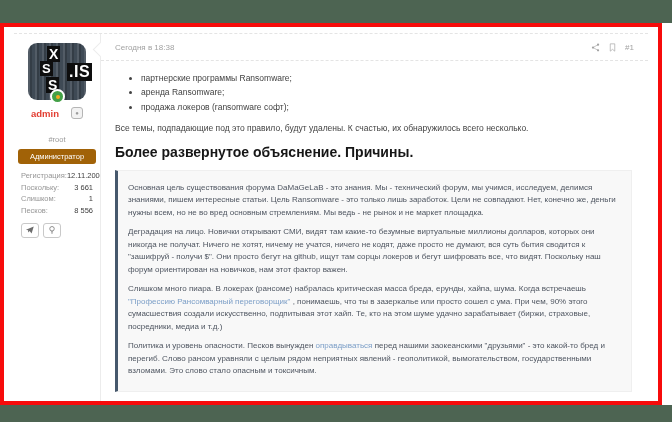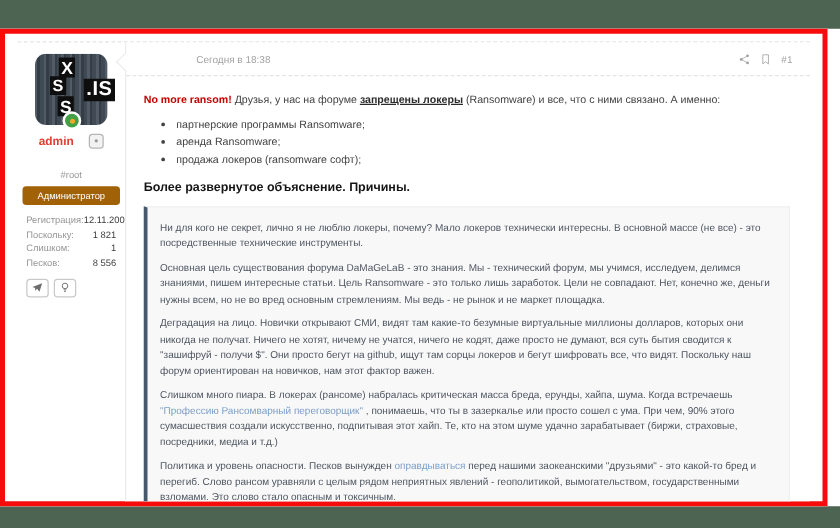--- a/index.html
+++ b/index.html
@@ -38,32 +38,32 @@
   .side-actions{display:flex;gap:4px;margin:8px 0 0 7px;}
   .side-btn{width:18px;height:15px;border:1px solid #c9c9c9;border-radius:3px;background:#fff;
             display:flex;align-items:center;justify-content:center;padding:0;cursor:pointer;}
 
   
   .message{flex:1;border-left:1px solid #ececec;position:relative;min-width:0;background:#fff;}
   .bubble-arrow{position:absolute;left:-6px;top:10px;width:10px;height:10px;background:#fff;
                 border-left:1px solid #ececec;border-bottom:1px solid #ececec;transform:rotate(45deg);}
   .msg-header{display:flex;justify-content:space-between;align-items:center;
               padding:9px 14px 8px;border-bottom:1px dashed #e4e4e4;font-size:8px;}
-  .timestamp{color:#a2a2a2;text-decoration:none;cursor:pointer;margin-left:42px;}
+  .timestamp{color:#a2a2a2;text-decoration:none;cursor:pointer;}
   .header-actions{display:flex;align-items:center;gap:8px;}
   .icon-btn{display:inline-flex;align-items:center;cursor:pointer;}
   .post-num{color:#a2a2a2;text-decoration:none;font-size:8px;cursor:pointer;}
 
   .msg-body{padding:5px 16px 10px 14px;font-size:8.5px;color:#424242;line-height:1.5;}
   .msg-body p{margin:7px 0;}
   .red-bold{color:#c40000;font-weight:bold;}
   .bold-underline{font-weight:bold;text-decoration:underline;color:#2b2b2b;}
   .msg-body ul{margin:6px 0 9px 26px;padding:0;}
   .msg-body li{margin:1.5px 0;}
-  .msg-body h4{margin:2px 0 7px;font-size:10px;color:#161616;}
+  .msg-body h4{margin:2px 0 7px;font-size:14px;color:#161616;}
   blockquote{margin:0;background:#f8f8f8;border:1px solid #efefef;border-left:3px solid #46586c;
              padding:4px 10px 6px;font-size:8px;color:#4e5560;line-height:1.56;}
   blockquote p{margin:8px 0;}
   .qlink{color:#7b9ec7;text-decoration:none;cursor:pointer;}
 </style>
 </head>
 <body>
 
 <div class="canvas">
   <div class="band top"></div>
@@ -88,21 +88,21 @@
         </div>
         <div class="handle">#root</div>
         <div class="role">Администратор</div>
         <div class="stats">
             <div class="stat-row">
               <span class="stat-label">Регистрация:</span>
               <span class="stat-value">12.11.2004</span>
             </div>
             <div class="stat-row">
               <span class="stat-label">Поскольку:</span>
-              <span class="stat-value">1 821</span>
+              <span class="stat-value">3 661</span>
             </div>
             <div class="stat-row">
               <span class="stat-label">Слишком:</span>
               <span class="stat-value">1</span>
             </div>
             <div class="stat-row">
               <span class="stat-label">Песков:</span>
               <span class="stat-value">8 556</span>
             </div>
           </div>
@@ -138,33 +138,32 @@
             <span class="icon-btn">
               <svg width="9" height="9" viewBox="0 0 16 16">
                 <path d="M4 1.5h8v13l-4-3.2-4 3.2z" fill="none" stroke="#a2a2a2" stroke-width="1.2"></path>
               </svg>
             </span>
             <a class="post-num">#1</a>
           </div>
         </header>
 
         <div class="msg-body">
-          <p><span class="red-bold">No more ransom!</span><span> Друзья, у нас на форуме </span><span class="bold-underline">запрещены локеры</span><span> (Ransomware) и все, что с ними связано. А именно:</span></p>
 
           <ul>
               <li>партнерские программы Ransomware;</li>
               <li>аренда Ransomware;</li>
               <li>продажа локеров (ransomware софт);</li>
             </ul>
 
+          <p>Все темы, подпадающие под это правило, будут удалены. К счастью, их обнаружилось всего несколько.</p>
 
           <h4>Более развернутое объяснение. Причины.</h4>
 
           <blockquote>
-              <p><span>Ни для кого не секрет, лично я не люблю локеры, почему? Мало локеров технически интересны. В основной массе (не все) - это посредственные технические инструменты.</span></p>
               <p><span>Основная цель существования форума DaMaGeLaB - это знания. Мы - технический форум, мы учимся, исследуем, делимся знаниями, пишем интересные статьи. Цель Ransomware - это только лишь заработок. Цели не совпадают. Нет, конечно же, деньги нужны всем, но не во вред основным стремлениям. Мы ведь - не рынок и не маркет площадка.</span></p>
               <p><span>Деградация на лицо. Новички открывают СМИ, видят там какие-то безумные виртуальные миллионы долларов, которых они никогда не получат. Ничего не хотят, ничему не учатся, ничего не кодят, даже просто не думают, вся суть бытия сводится к "зашифруй - получи $". Они просто бегут на github, ищут там сорцы локеров и бегут шифровать все, что видят. Поскольку наш форум ориентирован на новичков, нам этот фактор важен.</span></p>
               <p><span>Слишком много пиара. В локерах (рансоме) набралась критическая масса бреда, ерунды, хайпа, шума. Когда встречаешь </span><a class="qlink">"Профессию Рансомварный переговорщик"</a><span> , понимаешь, что ты в зазеркалье или просто сошел с ума. При чем, 90% этого сумасшествия создали искусственно, подпитывая этот хайп. Те, кто на этом шуме удачно зарабатывает (биржи, страховые, посредники, медиа и т.д.)</span></p>
               <p><span>Политика и уровень опасности. Песков вынужден </span><a class="qlink">оправдываться</a><span> перед нашими заокеанскими "друзьями" - это какой-то бред и перегиб. Слово рансом уравняли с целым рядом неприятных явлений - геополитикой, вымогательством, государственными взломами. Это слово стало опасным и токсичным.</span></p>
             </blockquote>
         </div>
       </section>
 
     </div>
   </div>

